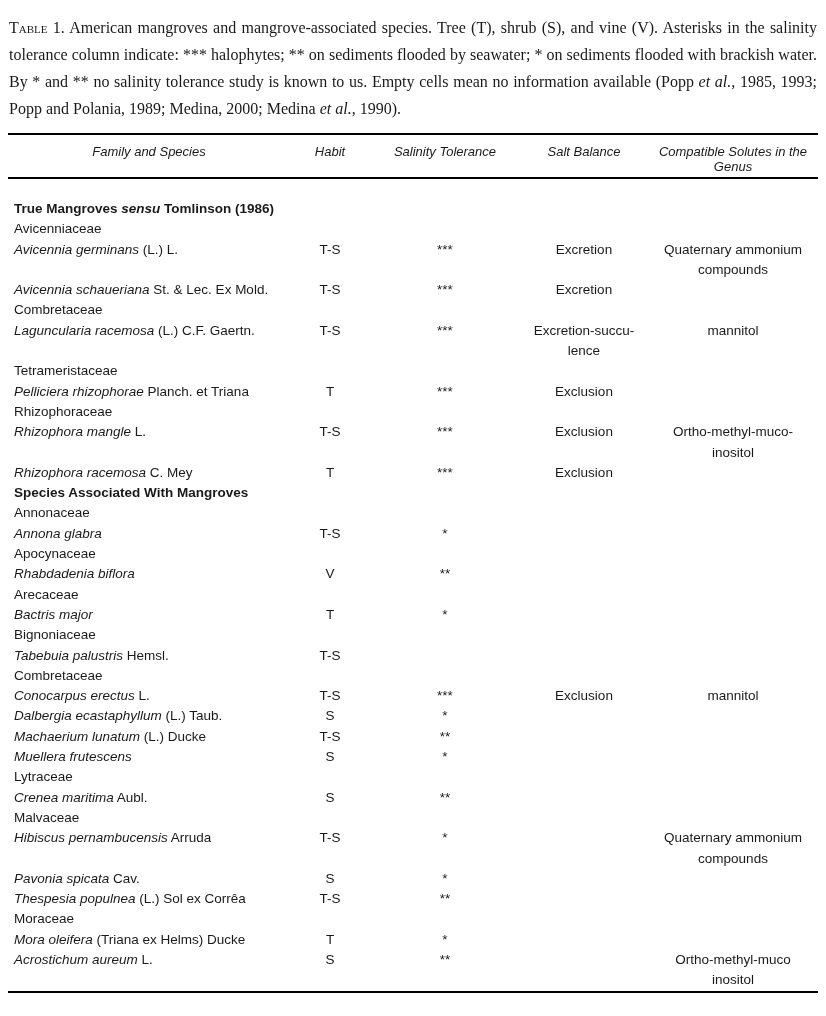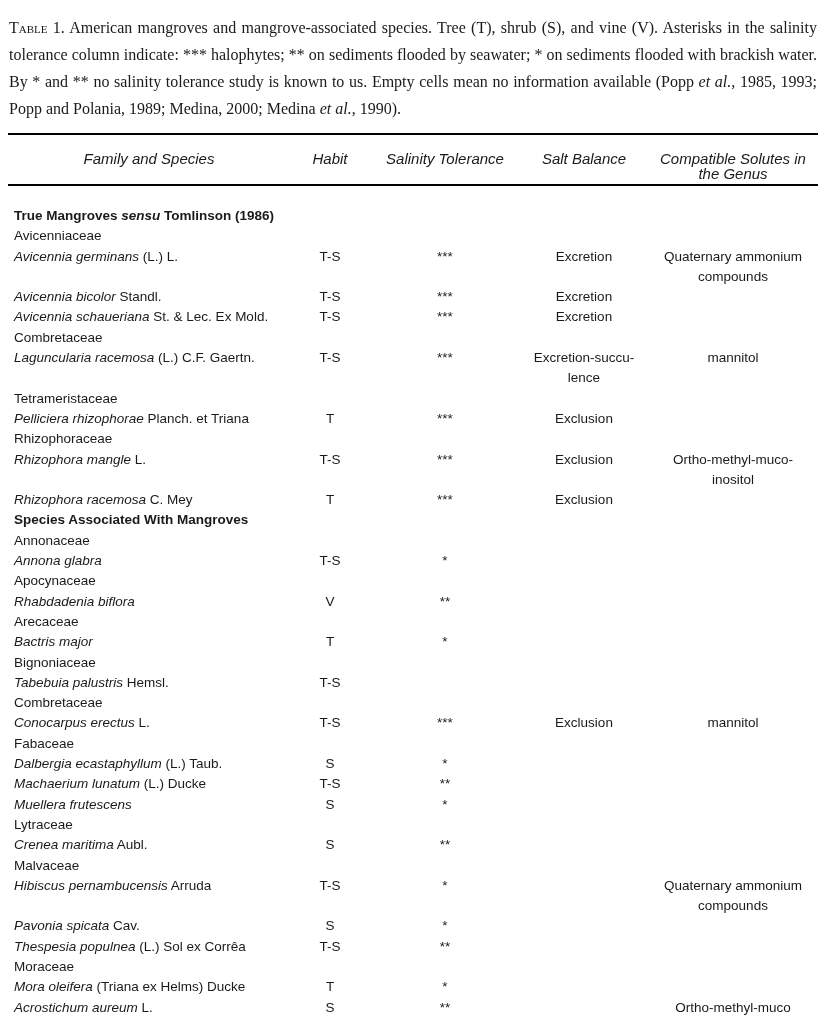--- a/index.html
+++ b/index.html
@@ -29,22 +29,22 @@
   thead tr {
     border-top: 2px solid #000;
     border-bottom: 2px solid #000;
   }
   th {
     font-weight: normal;
     font-style: italic;
     text-align: center;
     vertical-align: top;
     line-height: 15px;
-    padding: 16px 0 3px 0;
-    font-size: 15px;
+    padding: 9px 0 3px 0;
+    font-size: 13px;
   }
   tbody { border-top: none; }
   td {
     vertical-align: top;
     line-height: 20.3px;
     padding: 0;
   }
   td.col-name { text-align: left; padding-left: 6px; }
   td.col-c { text-align: center; }
   tr.row-section td { font-weight: bold; }
@@ -89,27 +89,20 @@
           <td class="col-c"></td>
         </tr>
         <tr class="row-species">
           <td class="col-name"><span class="i">Avicennia germinans</span><span> (L.) L.</span></td>
           <td class="col-c">T-S</td>
           <td class="col-c">***</td>
           <td class="col-c">Excretion</td>
           <td class="col-c">Quaternary ammonium<br>compounds</td>
         </tr>
         <tr class="row-species">
-          <td class="col-name"><span class="i">Avicennia bicolor</span><span> Standl.</span></td>
-          <td class="col-c">T-S</td>
-          <td class="col-c">***</td>
-          <td class="col-c">Excretion</td>
-          <td class="col-c"></td>
-        </tr>
-        <tr class="row-species">
           <td class="col-name"><span class="i">Avicennia schaueriana</span><span> St. &amp; Lec. Ex Mold.</span></td>
           <td class="col-c">T-S</td>
           <td class="col-c">***</td>
           <td class="col-c">Excretion</td>
           <td class="col-c"></td>
         </tr>
         <tr class="row-family">
           <td class="col-name"><span>Combretaceae</span></td>
           <td class="col-c"></td>
           <td class="col-c"></td>
@@ -227,27 +220,20 @@
           <td class="col-c"></td>
           <td class="col-c"></td>
           <td class="col-c"></td>
         </tr>
         <tr class="row-species">
           <td class="col-name"><span class="i">Conocarpus erectus</span><span> L.</span></td>
           <td class="col-c">T-S</td>
           <td class="col-c">***</td>
           <td class="col-c">Exclusion</td>
           <td class="col-c">mannitol</td>
-        </tr>
-        <tr class="row-family">
-          <td class="col-name"><span>Fabaceae</span></td>
-          <td class="col-c"></td>
-          <td class="col-c"></td>
-          <td class="col-c"></td>
-          <td class="col-c"></td>
         </tr>
         <tr class="row-species">
           <td class="col-name"><span class="i">Dalbergia ecastaphyllum</span><span> (L.) Taub.</span></td>
           <td class="col-c">S</td>
           <td class="col-c">*</td>
           <td class="col-c"></td>
           <td class="col-c"></td>
         </tr>
         <tr class="row-species">
           <td class="col-name"><span class="i">Machaerium lunatum</span><span> (L.) Ducke</span></td>

